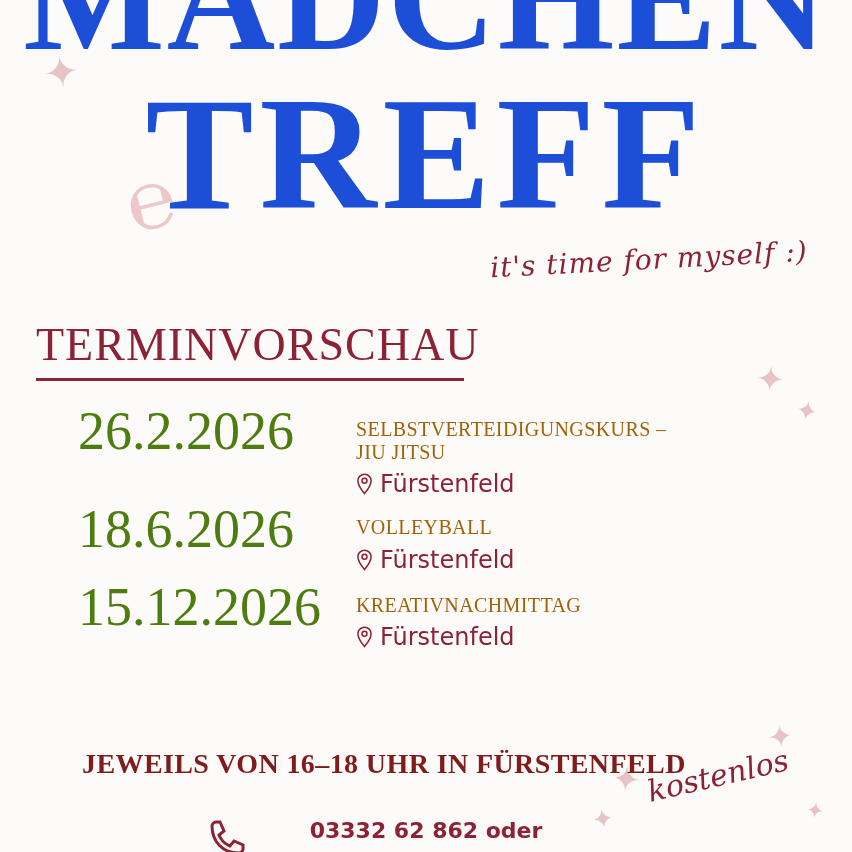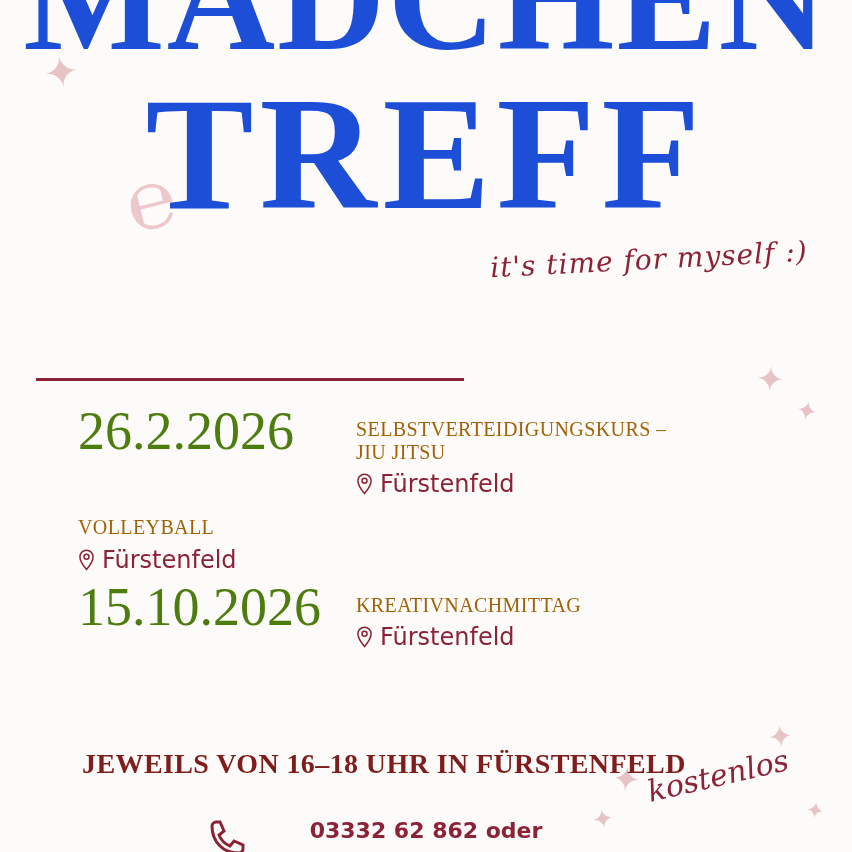--- a/index.html
+++ b/index.html
@@ -203,20 +203,21 @@
       <div class="squiggle" style="left: 126px; top: 160px; font-size: 82px; transform: rotate(-14deg);">℮</div>
     </div>
 
   <div class="title-block">
     <div class="title-line one">MÄDCHEN</div>
     <div class="title-line two">TREFF</div>
   </div>
 
   <div class="tagline">it's time for myself :)</div>
 
+  <div class="section-heading">TERMINVORSCHAU</div>
   <div class="heading-rule"></div>
 
   <div class="schedule">
 
     <div class="event e1">
       <div class="date">26.2.2026</div>
       <div class="details">
         <div class="ev-title">SELBSTVERTEIDIGUNGSKURS&nbsp;–<br>JIU JITSU</div>
         <div class="loc">
           <span class="pin-icon">
@@ -224,36 +225,37 @@
               <path d="M8.5 1.2c3.6 0 6.6 2.9 6.6 6.5 0 4.9-6.6 12.9-6.6 12.9S1.9 12.6 1.9 7.7c0-3.6 3-6.5 6.6-6.5z"></path>
               <circle cx="8.5" cy="7.8" r="2.5"></circle>
             </svg>
           </span>
           <span class="loc-text">Fürstenfeld</span>
         </div>
       </div>
     </div>
 
     <div class="event e2">
+      <div class="date">18.6.2026</div>
       <div class="details">
         <div class="ev-title">VOLLEYBALL</div>
         <div class="loc">
           <span class="pin-icon">
             <svg width="17" height="22" viewBox="0 0 17 22" fill="none" stroke="#8b2236" stroke-width="1.5">
               <path d="M8.5 1.2c3.6 0 6.6 2.9 6.6 6.5 0 4.9-6.6 12.9-6.6 12.9S1.9 12.6 1.9 7.7c0-3.6 3-6.5 6.6-6.5z"></path>
               <circle cx="8.5" cy="7.8" r="2.5"></circle>
             </svg>
           </span>
           <span class="loc-text">Fürstenfeld</span>
         </div>
       </div>
     </div>
 
     <div class="event e3">
-      <div class="date">15.10.2026</div>
+      <div class="date">15.12.2026</div>
       <div class="details">
         <div class="ev-title">KREATIVNACHMITTAG</div>
         <div class="loc">
           <span class="pin-icon">
             <svg width="17" height="22" viewBox="0 0 17 22" fill="none" stroke="#8b2236" stroke-width="1.5">
               <path d="M8.5 1.2c3.6 0 6.6 2.9 6.6 6.5 0 4.9-6.6 12.9-6.6 12.9S1.9 12.6 1.9 7.7c0-3.6 3-6.5 6.6-6.5z"></path>
               <circle cx="8.5" cy="7.8" r="2.5"></circle>
             </svg>
           </span>
           <span class="loc-text">Fürstenfeld</span>

